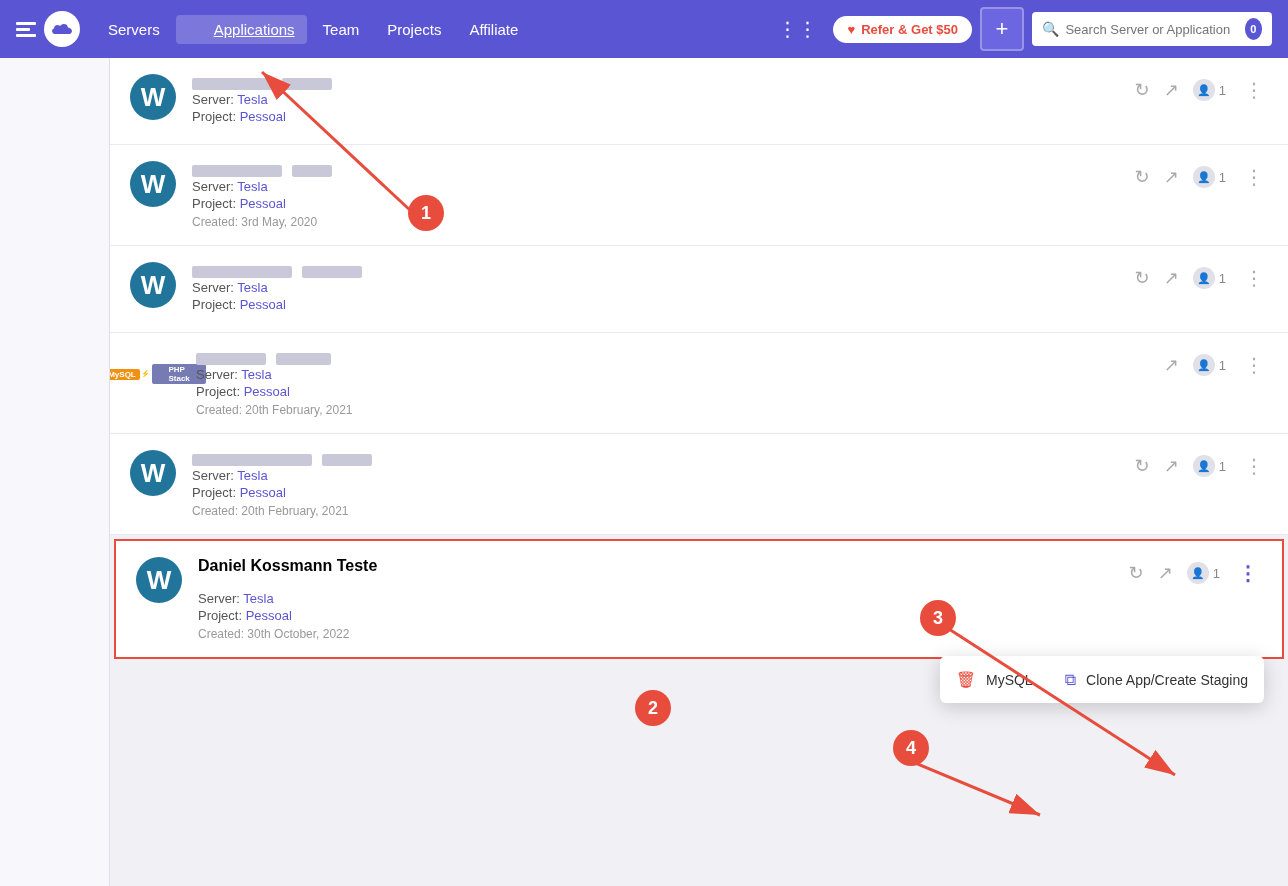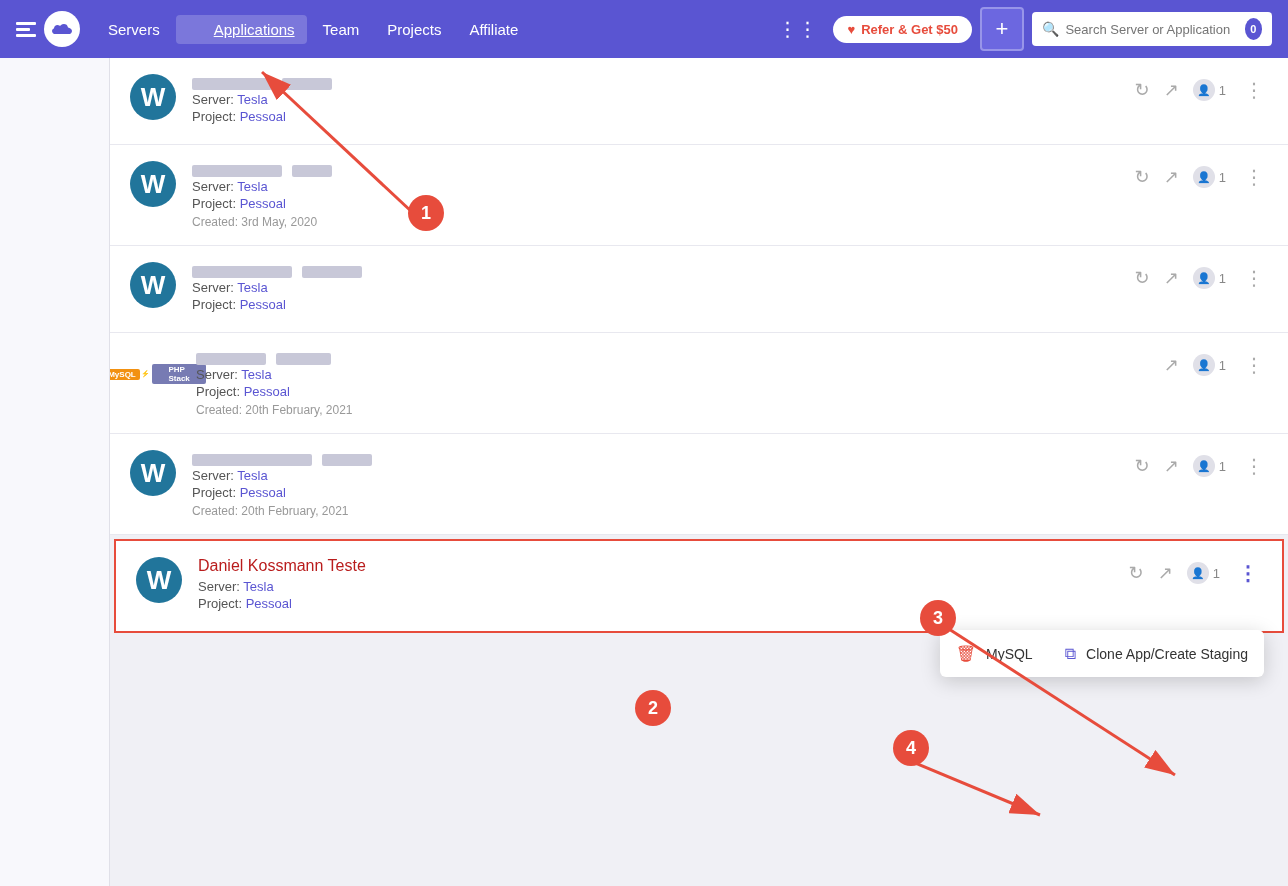--- a/index.html
+++ b/index.html
@@ -206,23 +206,23 @@
       color: white;
       padding: 1px 4px;
       border-radius: 2px;
       font-size: 8px;
     }
     .app-info {
       flex: 1;
     }
     .app-name-real {
       font-size: 16px;
-      font-weight: 400;
-      color: #b91c1c;
-      margin-bottom: 4px;
+      font-weight: 700;
+      color: #000000;
+      margin-bottom: 16px;
     }
     .app-server {
       font-size: 13px;
       color: #555;
       margin-bottom: 2px;
     }
     .app-server a {
       color: #5a55d2;
       text-decoration: none;
     }
@@ -505,20 +505,21 @@
         <button class="more-btn">⋮</button>
       </div>
     </div>
 
     <div class="app-card highlighted" style="position:relative;">
       <div class="wp-icon">W</div>
       <div class="app-info">
         <div class="app-name-real">Daniel Kossmann Teste</div>
         <div class="app-server">Server: <a>Tesla</a></div>
         <div class="app-project">Project: <a>Pessoal</a></div>
+        <div class="app-date">Created: 30th October, 2022</div>
       </div>
       <div class="app-actions">
         <span class="action-icon">↻</span>
         <span class="action-icon">↗</span>
         <div class="user-badge">
           <div class="user-circle">👤</div>
           <span>1</span>
         </div>
         <button class="more-btn" style="color:#5a55d2;font-weight:bold;">⋮</button>
       </div>

